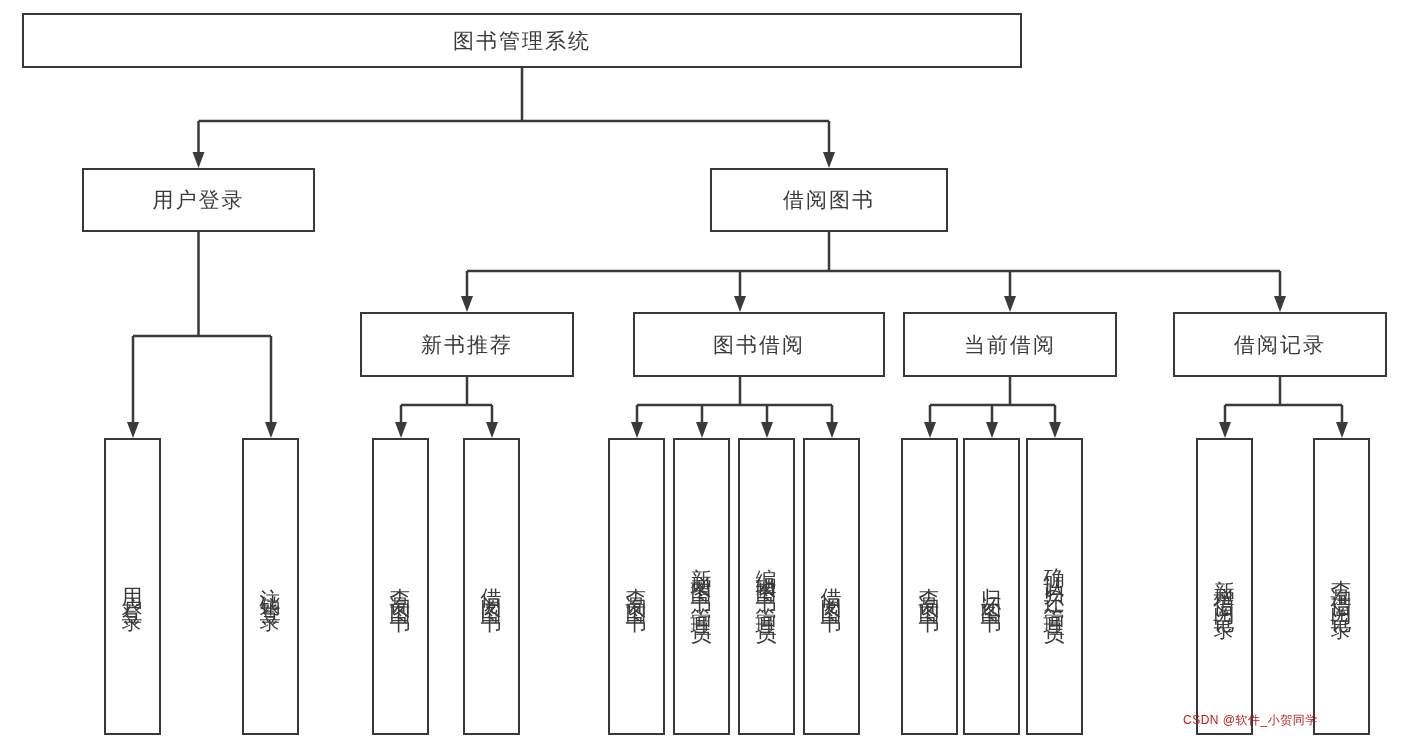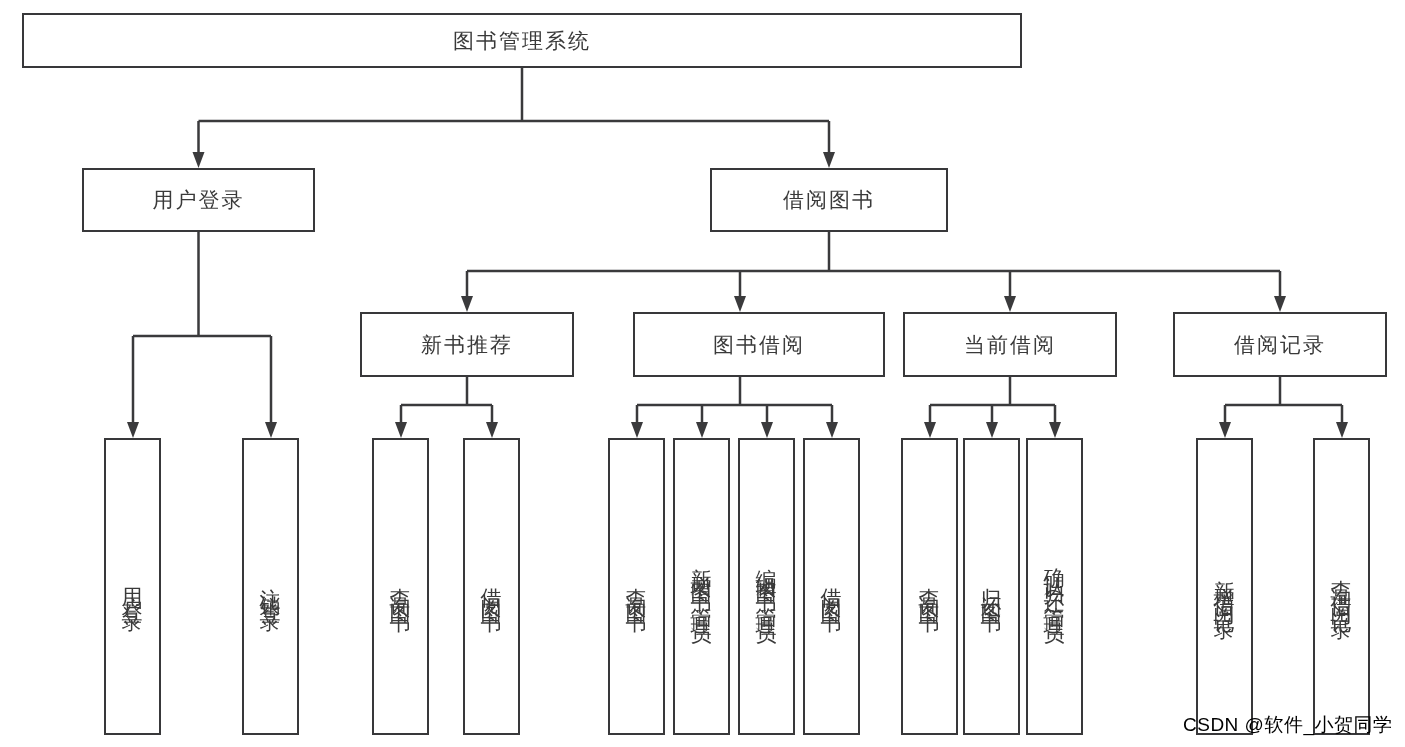--- a/index.html
+++ b/index.html
@@ -41,22 +41,22 @@
     text-orientation: mixed;
     font-size: 21px;
     line-height: 1;
     letter-spacing: 8px;
     color: #3a3a3a;
   }
   #watermark {
     position: absolute;
     left: 1183px;
     top: 712px;
-    font-size: 19px;
-    color: #000000;
+    font-size: 12px;
+    color: #b91c1c;
     letter-spacing: 0.5px;
     white-space: nowrap;
   }
   svg path { stroke:#3a3a3c; stroke-width:2.5; fill:none; }
   svg polygon { fill:#3a3a3c; stroke:none; }
 </style>
 </head>
 <body>
 
 <div id="canvas">

